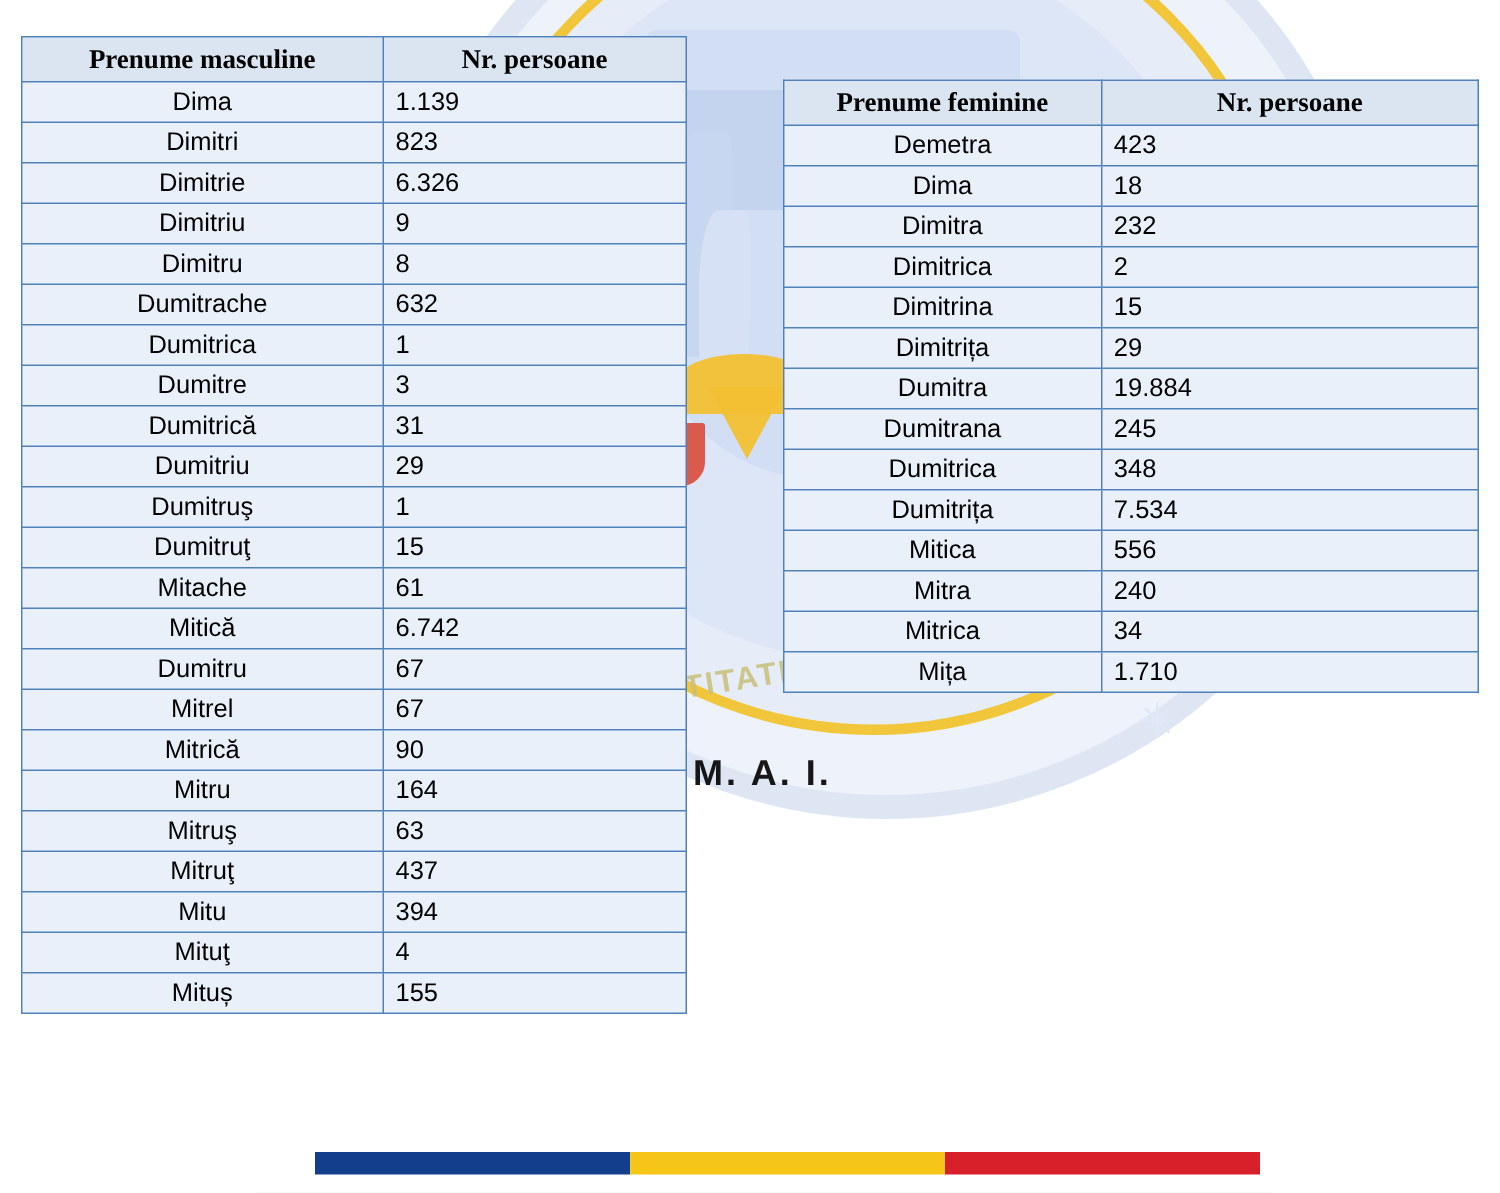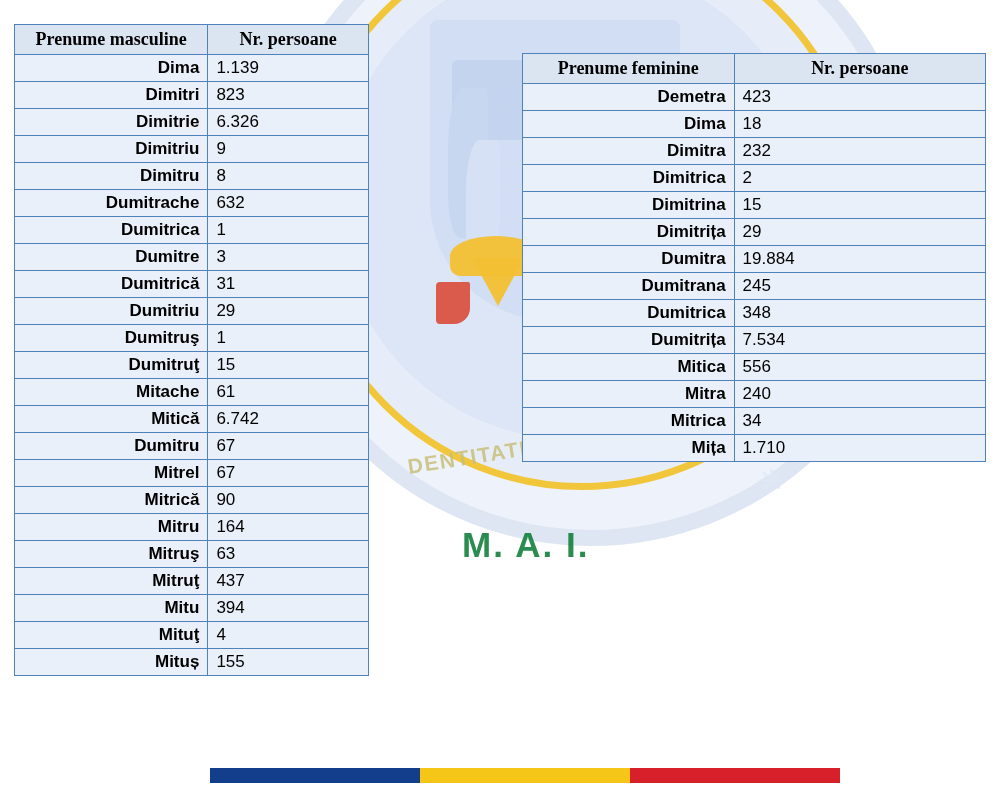--- a/index.html
+++ b/index.html
@@ -106,65 +106,64 @@
     font-size: 21px;
     font-weight: 700;
     letter-spacing: 1.5px;
     color: #c9c07a;
     transform: rotate(-9deg);
     white-space: nowrap;
     opacity: .85;
   }
   .emblem-mai {
     position: absolute;
-    left: 462px; top: 525px;
+    left: 462px; top: 502px;
     font-family: "Liberation Sans", sans-serif;
-    font-size: 35px;
+    font-size: 24px;
     font-weight: 700;
     letter-spacing: 2px;
-    color: #15803d;
+    color: #000000;
     opacity: .9;
   }
   .emblem-star {
     position: absolute;
     left: 758px; top: 462px;
     font-size: 32px;
     color: #dfe8f6;
   }
 
   
   .data-table {
     position: absolute;
     border-collapse: collapse;
     background: #ffffff;
     font-size: 17px;
   }
-  #table-masculine { left: 14px; top: 24px; width: 355px; }
+  #table-masculine { left: 14px; top: 24px; width: 444px; }
   #table-feminine  { left: 522px; top: 24px; width: 464px; margin-top: 29px; }
 
   .data-table th,
   .data-table td {
     border: 1px solid #4f81bd;
     padding: 3px 8px;
     height: 25px;
     box-sizing: border-box;
     background: #eaf0f9;
     color: #000000;
   }
   .data-table thead th {
     background: #dbe5f1;
     font-family: "Liberation Serif", serif;
     font-weight: 700;
     font-size: 18px;
     text-align: center;
     height: 30px;
   }
   .data-table tbody td.name-cell {
-    text-align: right;
-    font-weight: bold;
+    text-align: center;
   }
   .data-table tbody td.count-cell {
   }
   #table-masculine th.col-name, #table-masculine td.name-cell { width: 226px; }
   #table-masculine th.col-count, #table-masculine td.count-cell { width: 190px; }
   #table-feminine th.col-name, #table-feminine td.name-cell { width: 212px; }
   #table-feminine th.col-count, #table-feminine td.count-cell { width: 252px; }
 
   
   #tricolor-bar {

